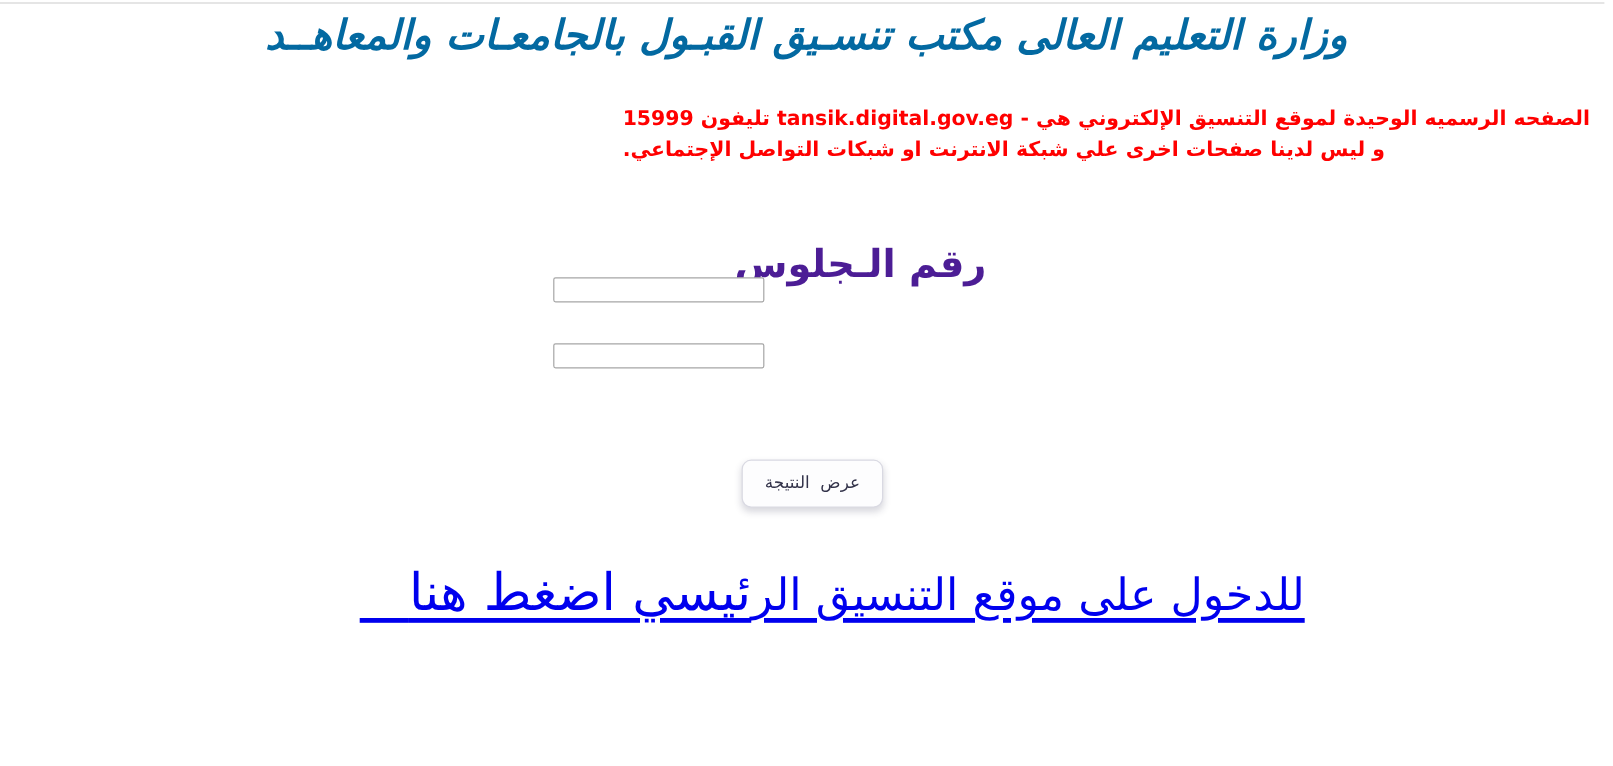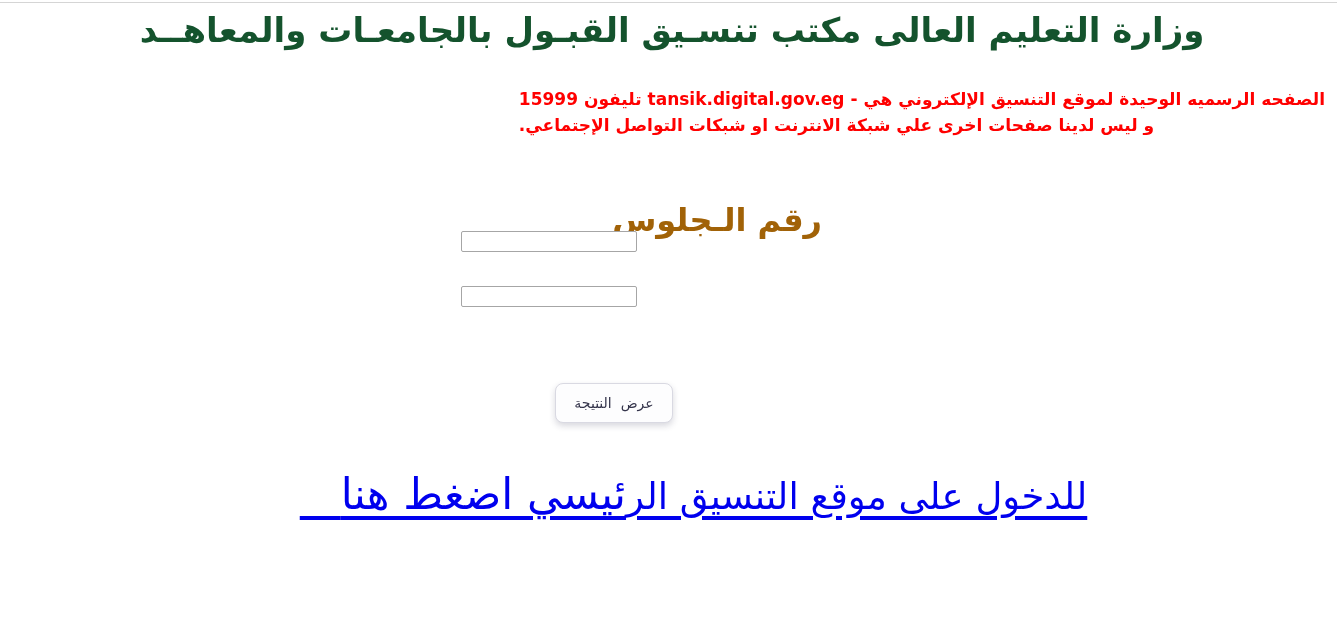--- a/index.html
+++ b/index.html
@@ -23,62 +23,63 @@
 
   .title {
     position: absolute;
     top: 2px; left: 0; right: 0;
     margin: 0;
     text-align: center;
     direction: rtl;
     font-size: 34px;
     line-height: 56px;
     font-weight: bold;
-    color: #14532d;
+    color: #0369a1;
     white-space: nowrap;
+    font-style: italic;
   }
 
   .notice {
     position: absolute;
     top: 86px; right: 19px;
     direction: rtl;
     text-align: left;
     color: #ff0000;
     font-size: 17px;
     font-weight: bold;
     line-height: 26px;
   }
 
   .form-label {
     position: absolute;
     direction: rtl;
     font-size: 32px;
     font-weight: bold;
-    color: #a16207;
+    color: #4c1d95;
     white-space: nowrap;
   }
   .label-seat   { top: 201px; right: 522px; }
   .label-secret { top: 255px; right: 519px; }
 
   .text-input {
     position: absolute;
     width: 176px; height: 21px;
     border: 1px solid #a6a6a6;
     border-radius: 2px;
     background: #ffffff;
     padding: 1px 4px;
     font-size: 13px;
     font-family: "DejaVu Sans", sans-serif;
   }
   .input-seat   { top: 231px; right: 707px; }
   .input-secret { top: 286px; right: 707px; }
 
   .submit-btn {
     position: absolute;
-    top: 383px; left: 555px;
+    top: 383px; left: 618px;
     width: 118px; height: 40px;
     background: #fdfdfe;
     border: 1px solid #d9d9e2;
     border-radius: 8px;
     box-shadow: 0 3px 6px rgba(40, 40, 70, 0.18);
     color: #33334a;
     font-size: 14px;
     font-family: "DejaVu Sans", sans-serif;
     white-space: pre;
     direction: rtl;

